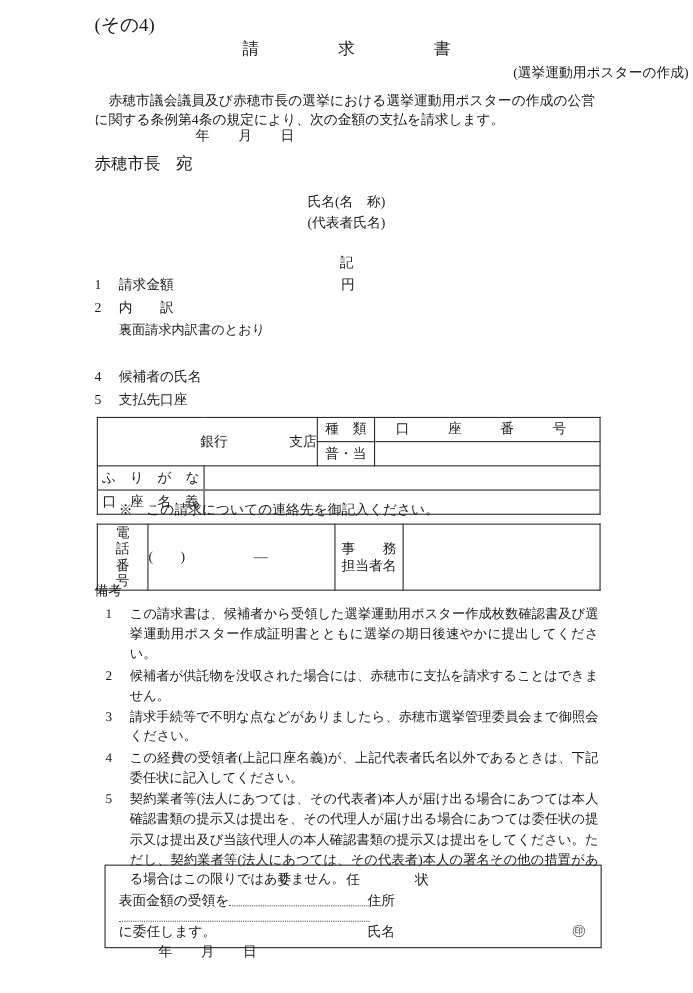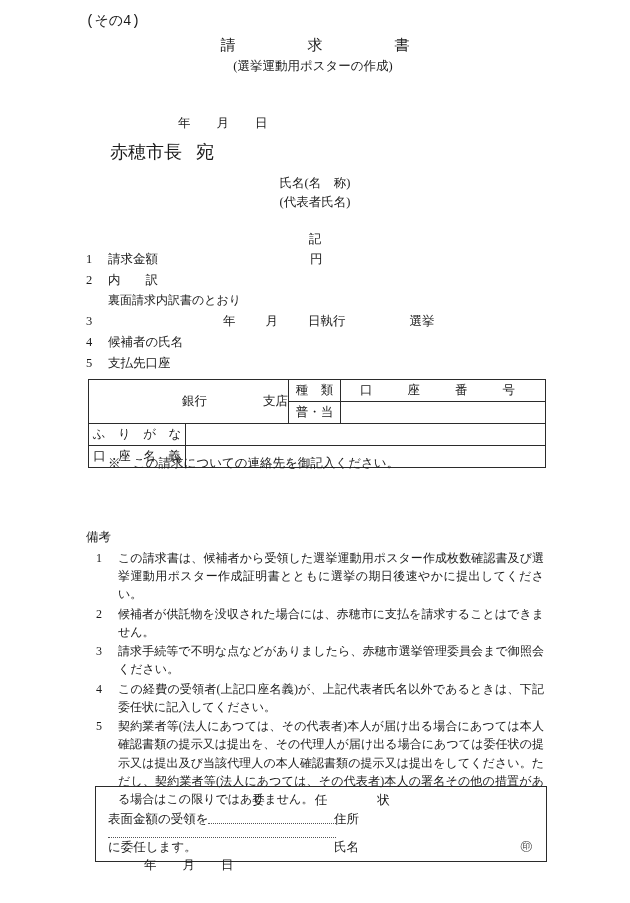--- a/index.html
+++ b/index.html
@@ -17,41 +17,41 @@
     overflow: hidden;
   }
   .page {
     position: absolute;
     left: 0; top: 0;
     width: 630px;
     height: 903px;
   }
   
   .t { position: absolute; white-space: pre; line-height: 1; }
-  .doc-no     { left: 86px;  top: 14px;  font-size: 14px; font-family: Liberation Mono, monospace; }
+  .doc-no     { left: 86px;  top: 14px;  font-size: 17px; }
   .title-row  { left: 0;     top: 38px;  width: 630px; text-align: center; font-size: 15px; text-decoration: underline; }
   .title-row span { display: inline-block; }
   .title-sp   { width: 72px; }
-  .subtitle   { left: 0;     top: 60px;  width: 626px; text-align: center; font-size: 12.5px; }
+  .subtitle   { left: 0;     top: 60px;  width: 626px; text-align: right; font-size: 12.5px; }
 
   .lead {
     position: absolute;
     left: 86px; top: 82px;
     width: 455px;
     font-size: 12.5px;
     line-height: 1.45;
     text-align: justify;
     text-justify: inter-character;
   }
   .lead .indent { display: inline-block; width: 1em; }
 
   .date-line  { left: 178px; top: 117px; font-size: 12.5px; letter-spacing: 0; }
   .date-line .gap { display: inline-block; width: 26px; }
 
-  .addressee  { left: 86px;  top: 143px; font-size: 18px; margin-left: 24px; }
+  .addressee  { left: 86px;  top: 143px; font-size: 15px; }
   .addressee .gap { display: inline-block; width: 14px; }
 
   .party-line { left: 0; top: 166px; width: 630px; text-align: center; font-size: 12.5px; }
   .party-line.l2 { top: 177px; }
   .party-line.l3 { top: 196px; }
   .kiroku     { left: 0; top: 233px; width: 630px; text-align: center; font-size: 12.5px; }
 
   .item       { left: 86px;  font-size: 12.5px; }
   .item .num  { display: inline-block; width: 22px; }
   .item .lbl  { display: inline-block; }
@@ -148,37 +148,37 @@
 <body>
 
 <div class="page">
 
   <div class="t doc-no">(その4)</div>
 
   <div class="t title-row"><span>請</span><span class="title-sp"></span><span>求</span><span class="title-sp"></span><span>書</span></div>
 
   <div class="t subtitle">(選挙運動用ポスターの作成)</div>
 
+  <div class="lead"><span class="indent"></span><span>赤穂市議会議員及び赤穂市長の選挙における選挙運動用ポスターの作成の公営に関する条例第4条の規定により、次の金額の支払を請求します。</span></div>
 
   <div class="t date-line"><span>年</span><span class="gap"></span><span>月</span><span class="gap"></span><span>日</span></div>
 
   <div class="t addressee"><span>赤穂市長</span><span class="gap"></span><span>宛</span></div>
 
   <div class="t party-line l2">氏名(名　称)</div>
   <div class="t party-line l3">(代表者氏名)</div>
 
   <div class="t kiroku">記</div>
 
   <div class="t item i1"><span class="num">1</span><span class="lbl">請求金額</span></div>
   <div class="t yen">円</div>
 
   <div class="t item i2"><span class="num">2</span><span class="lbl">内　　訳</span></div>
   <div class="t i2b">裏面請求内訳書のとおり</div>
 
-  <div class="t item i3"><span class="num">3</span><span class="sp-xl"></span><span>年</span><span class="sp-w"></span><span>月</span><span class="sp-w"></span><span>日執行</span><span class="sp-l"></span><span>選挙</span></div>
 
   <div class="t item i4"><span class="num">4</span><span class="lbl">候補者の氏名</span></div>
   <div class="t item i5"><span class="num">5</span><span class="lbl">支払先口座</span></div>
 
   <table class="tbl bank-table">
     <colgroup>
       <col style="width:97px">
       <col style="width:103px">
       <col style="width:52px">
       <col style="width:205px">
@@ -199,20 +199,42 @@
       </tr>
       <tr>
         <td class="ctr">口　座　名　義</td>
         <td class="cell-pad" colspan="3"></td>
       </tr>
     </tbody>
   </table>
 
   <div class="t kome">※　この請求についての連絡先を御記入ください。</div>
 
+  <table class="tbl phone-table">
+    <colgroup>
+      <col style="width:46px">
+      <col style="width:170px">
+      <col style="width:62px">
+      <col style="width:179px">
+    </colgroup>
+    <tbody>
+      <tr>
+        <td>
+          <div class="stack">電　　話</div>
+          <div class="stack">番　　号</div>
+        </td>
+        <td class="cell-pad">(　　)　　　　　—</td>
+        <td>
+          <div class="stack">事　　務</div>
+          <div class="stack">担当者名</div>
+        </td>
+        <td class="cell-pad"></td>
+      </tr>
+    </tbody>
+  </table>
 
   <div class="t biko">備考</div>
   <div class="notes">
     <div class="note"><span class="n">1</span><span>この請求書は、候補者から受領した選挙運動用ポスター作成枚数確認書及び選挙運動用ポスター作成証明書とともに選挙の期日後速やかに提出してください。</span></div>
     <div class="note"><span class="n">2</span><span>候補者が供託物を没収された場合には、赤穂市に支払を請求することはできません。</span></div>
     <div class="note"><span class="n">3</span><span>請求手続等で不明な点などがありましたら、赤穂市選挙管理委員会まで御照会ください。</span></div>
     <div class="note"><span class="n">4</span><span>この経費の受領者(上記口座名義)が、上記代表者氏名以外であるときは、下記委任状に記入してください。</span></div>
     <div class="note"><span class="n">5</span><span>契約業者等(法人にあつては、その代表者)本人が届け出る場合にあつては本人確認書類の提示又は提出を、その代理人が届け出る場合にあつては委任状の提示又は提出及び当該代理人の本人確認書類の提示又は提出をしてください。ただし、契約業者等(法人にあつては、その代表者)本人の署名その他の措置がある場合はこの限りではありません。</span></div>
   </div>
 

